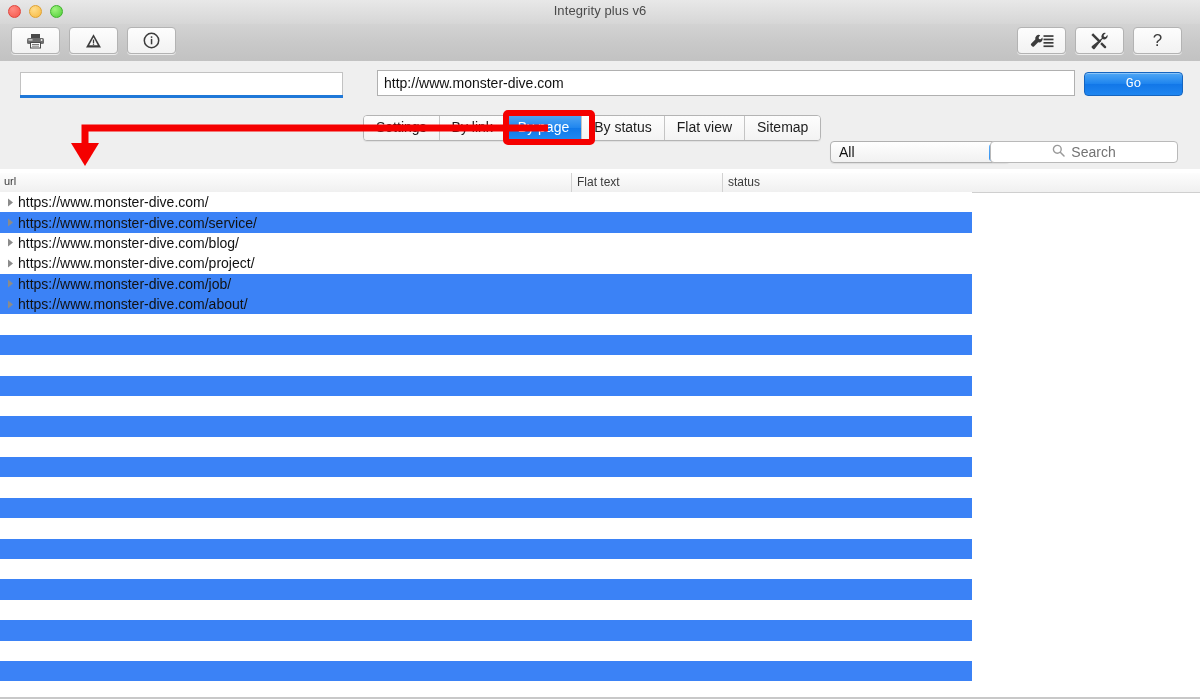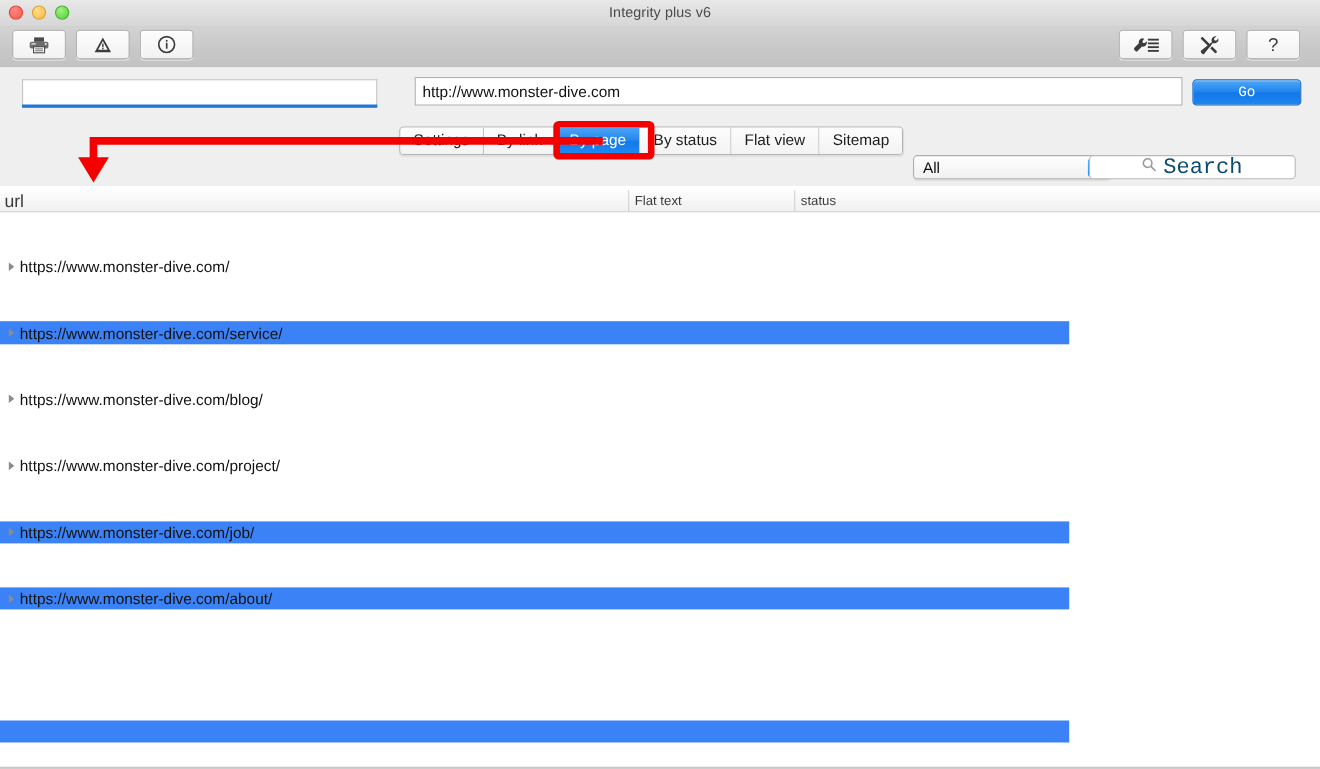--- a/index.html
+++ b/index.html
@@ -207,50 +207,48 @@
     box-sizing: border-box;
     background: #ffffff;
     border: 1px solid #b9b9b9;
     border-radius: 4px;
     display: flex;
     align-items: center;
     justify-content: center;
     gap: 6px;
   }
   .search-placeholder {
-    font-size: 20px;
-    color: #0c4a6e;
-    font-family: Liberation Mono, monospace;
+    font-size: 14px;
+    color: #737373;
   }
 
   
   .list-header {
     position: absolute;
     left: 0; top: 173px;
     width: 1200px; height: 19px;
     background: linear-gradient(to bottom, #fdfdfd 0%, #f0f0f0 100%);
     border-bottom: 1px solid #cfcfcf;
   }
-  .col-url    { position: absolute; left: 4px;   top: 2px; font-size: 16px; color: #3a3a3a; }
+  .col-url    { position: absolute; left: 4px;   top: 2px; font-size: 11px; color: #3a3a3a; }
   .col-link   { position: absolute; left: 577px; top: 2px; font-size: 12px; color: #3a3a3a; }
   .col-status { position: absolute; left: 728px; top: 2px; font-size: 12px; color: #3a3a3a; }
   .col-div { position: absolute; top: 0; width: 1px; height: 19px; background: #d2d2d2; }
 
   .list-body {
     position: absolute;
     left: 0; top: 192px;
     width: 1200px; height: 505px;
     overflow: hidden;
   }
   .row {
     position: relative;
     height: 20.4px;
     width: 972px;
     box-sizing: border-box;
-    margin-top: 40px;
   }
   .row.odd  { background: #ffffff; }
   .row.even { background: #3b82f6; }
   .row-content {
     position: absolute;
     left: 0; top: 0;
     height: 20.4px;
     display: flex;
     align-items: center;
   }

